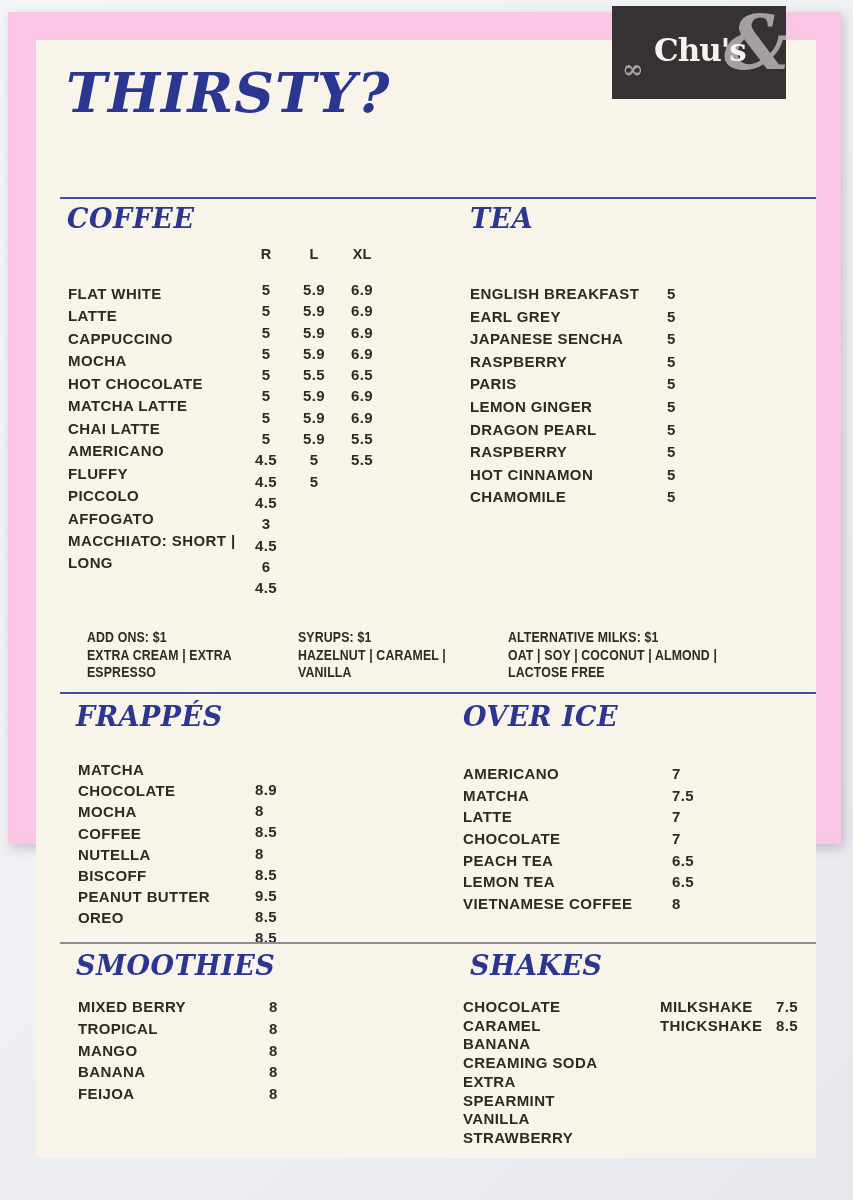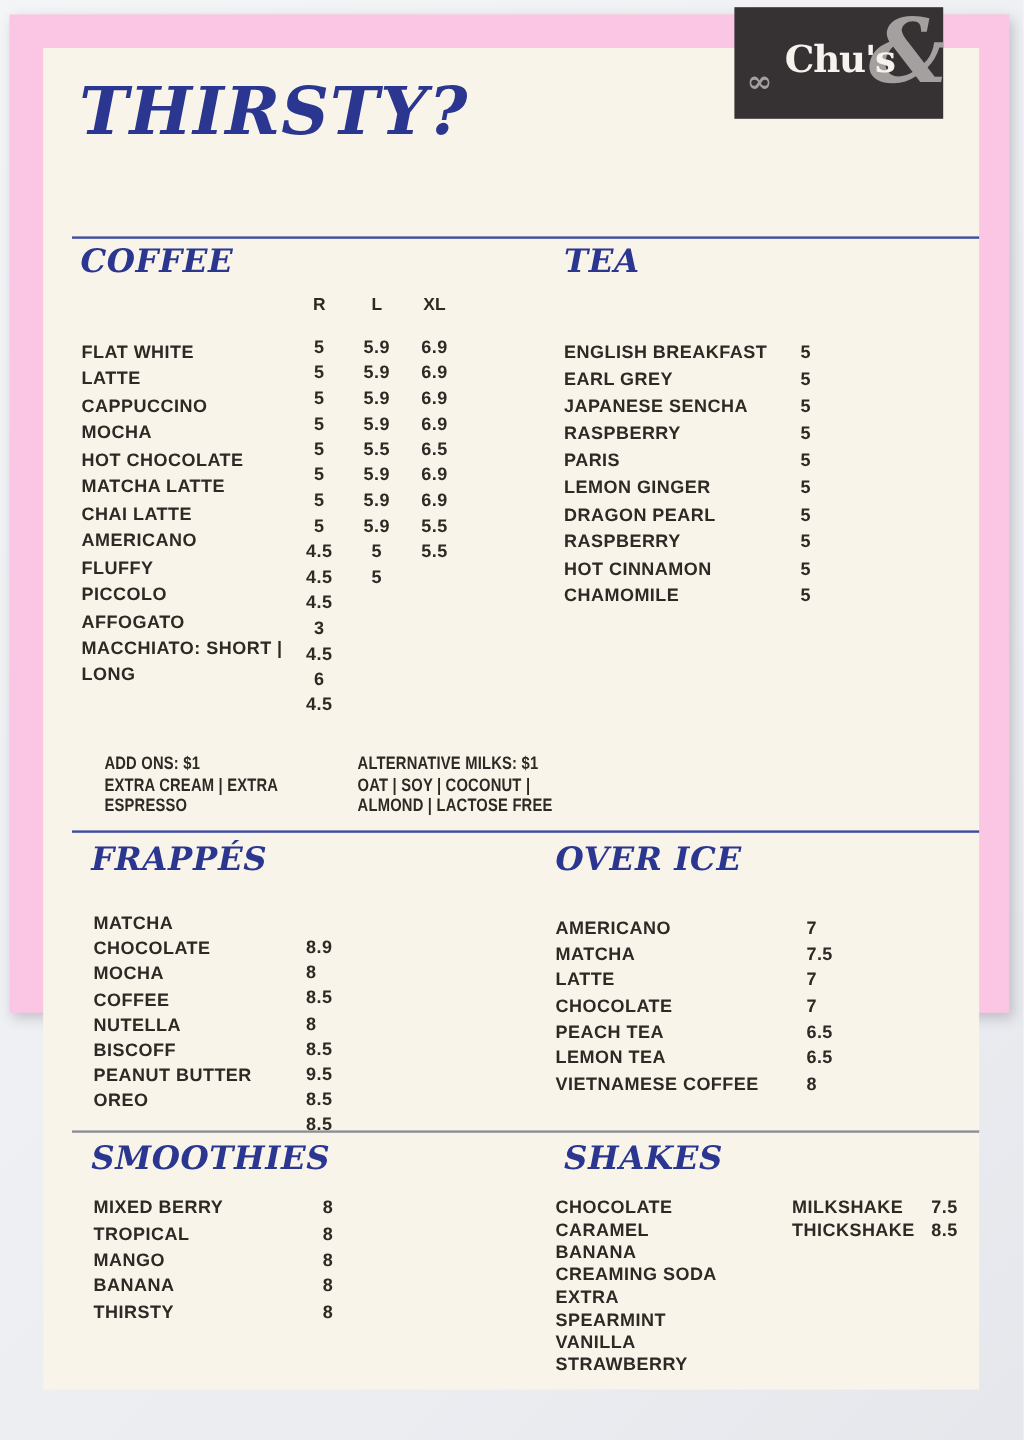--- a/index.html
+++ b/index.html
@@ -287,20 +287,26 @@
 
     <div class="addons">
 
         <div class="addon-col">
           <div class="addon-inner">
             <div class="addon-title">ADD ONS: $1</div>
             <div class="addon-detail">EXTRA CREAM | EXTRA ESPRESSO</div>
           </div>
         </div>
 
+        <div class="addon-col">
+          <div class="addon-inner">
+            <div class="addon-title">SYRUPS: $1</div>
+            <div class="addon-detail">HAZELNUT | CARAMEL | VANILLA</div>
+          </div>
+        </div>
 
         <div class="addon-col">
           <div class="addon-inner">
             <div class="addon-title">ALTERNATIVE MILKS: $1</div>
             <div class="addon-detail">OAT | SOY | COCONUT | ALMOND | LACTOSE FREE</div>
           </div>
         </div>
       </div>
 
     <div class="divider d2"></div>
@@ -410,21 +416,21 @@
           <span class="name">MANGO</span>
           <span class="price">8</span>
         </div>
 
         <div class="row">
           <span class="name">BANANA</span>
           <span class="price">8</span>
         </div>
 
         <div class="row">
-          <span class="name">THIRSTY</span>
+          <span class="name">FEIJOA</span>
           <span class="price">8</span>
         </div>
       </div>
 
     <div class="shakes-flavors itemtext">
 
         <div class="flavor">CHOCOLATE</div>
 
         <div class="flavor">CARAMEL</div>
 

